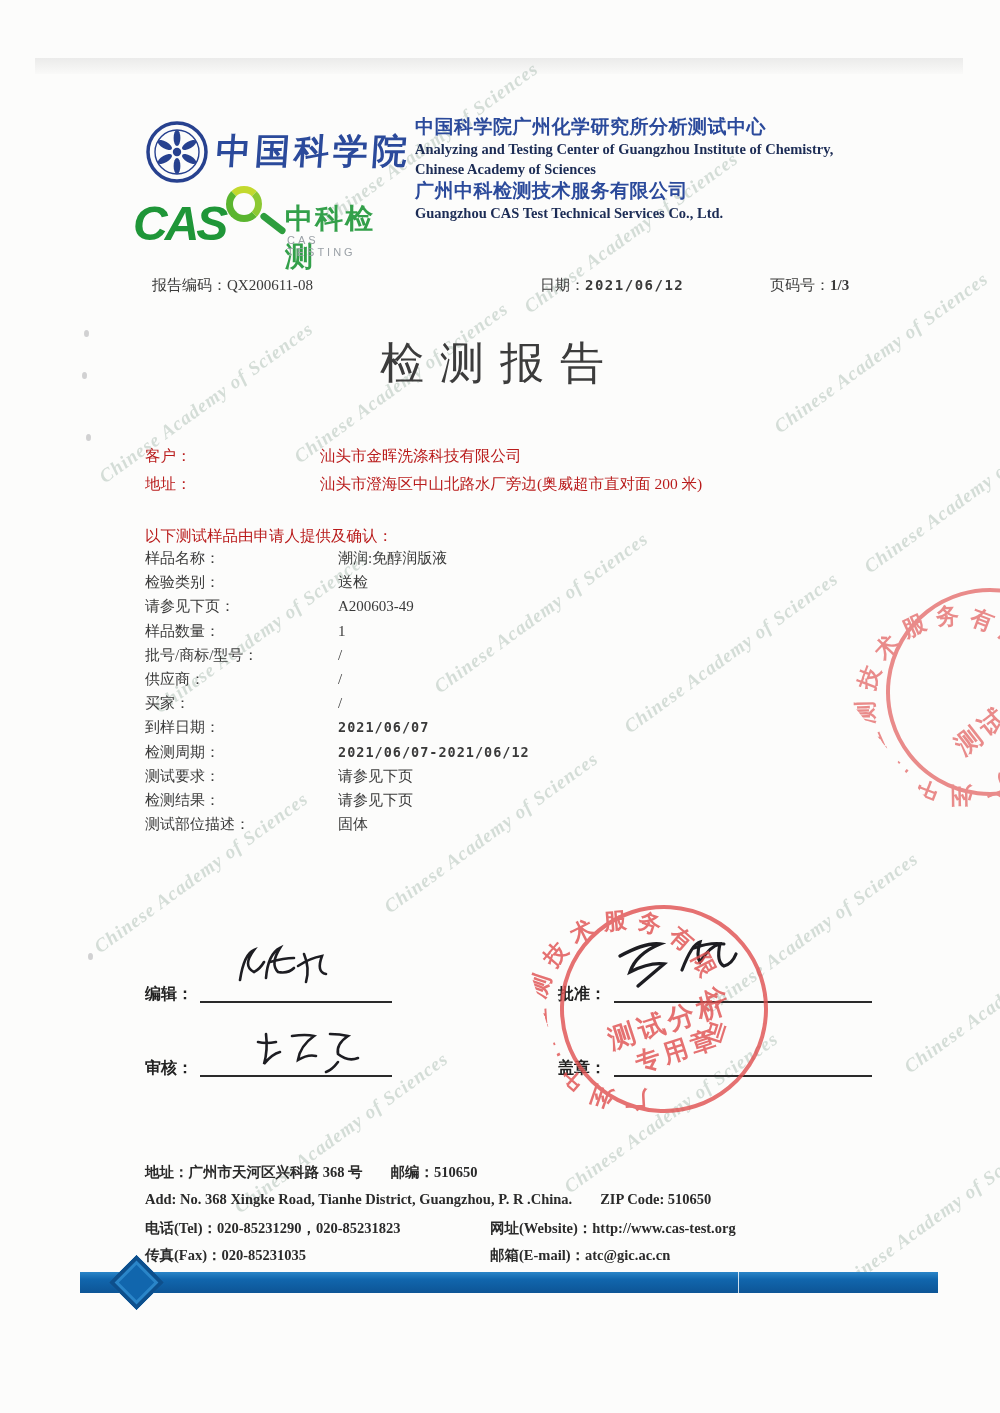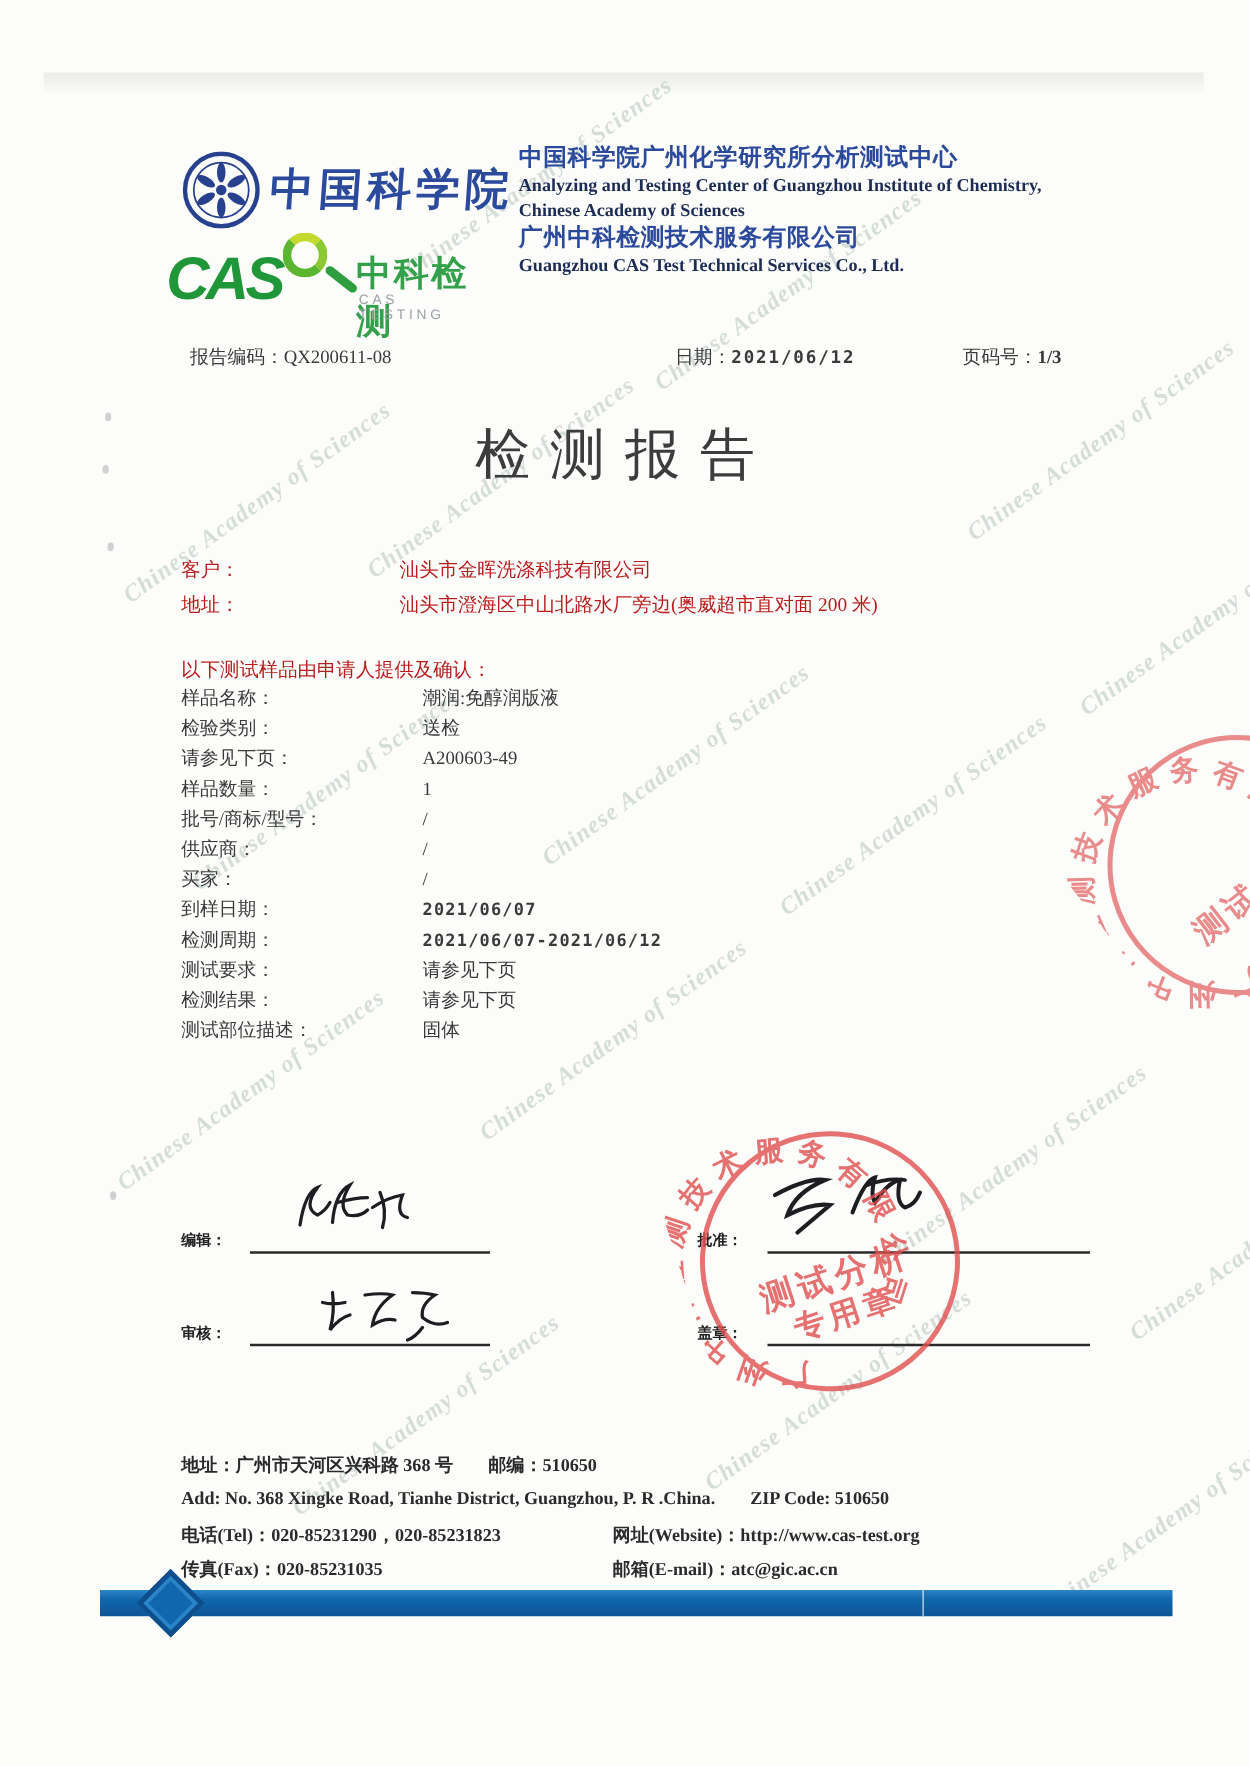--- a/index.html
+++ b/index.html
@@ -50,21 +50,21 @@
   
   .lbl { display:inline-block; }
   .row15 { font-size:15.5px; color:#b91c1c; }
   .fields { left:145px; top:549px; width:700px; }
   .frow { height:24.2px; font-size:15px; color:#3a3a3a; white-space:nowrap; }
   .frow .fl { display:inline-block; width:193px; }
   .frow .fv {}
   .frow .mono { font-weight:bold; letter-spacing:1px; font-family:"DejaVu Sans Mono",monospace; font-size:13.5px; }
 
   
-  .siglabel { font-size:12px; font-weight:bold; color:#222; }
+  .siglabel { font-size:16px; font-weight:bold; color:#222; }
   .sigline { position:absolute; height:2px; background:#2a2a2a; }
   .sig path { fill:none; stroke:#1d1d22; stroke-width:2.6; stroke-linecap:round; }
 
   
   .stamp { position:absolute; opacity:0.8; }
   .stamp text { fill:#e04f4f; }
   .stamp circle { stroke:#e04f4f; fill:none; }
 
   
   .foot { font-size:14.5px; font-weight:bold; color:#2a2a2a; white-space:nowrap; }

